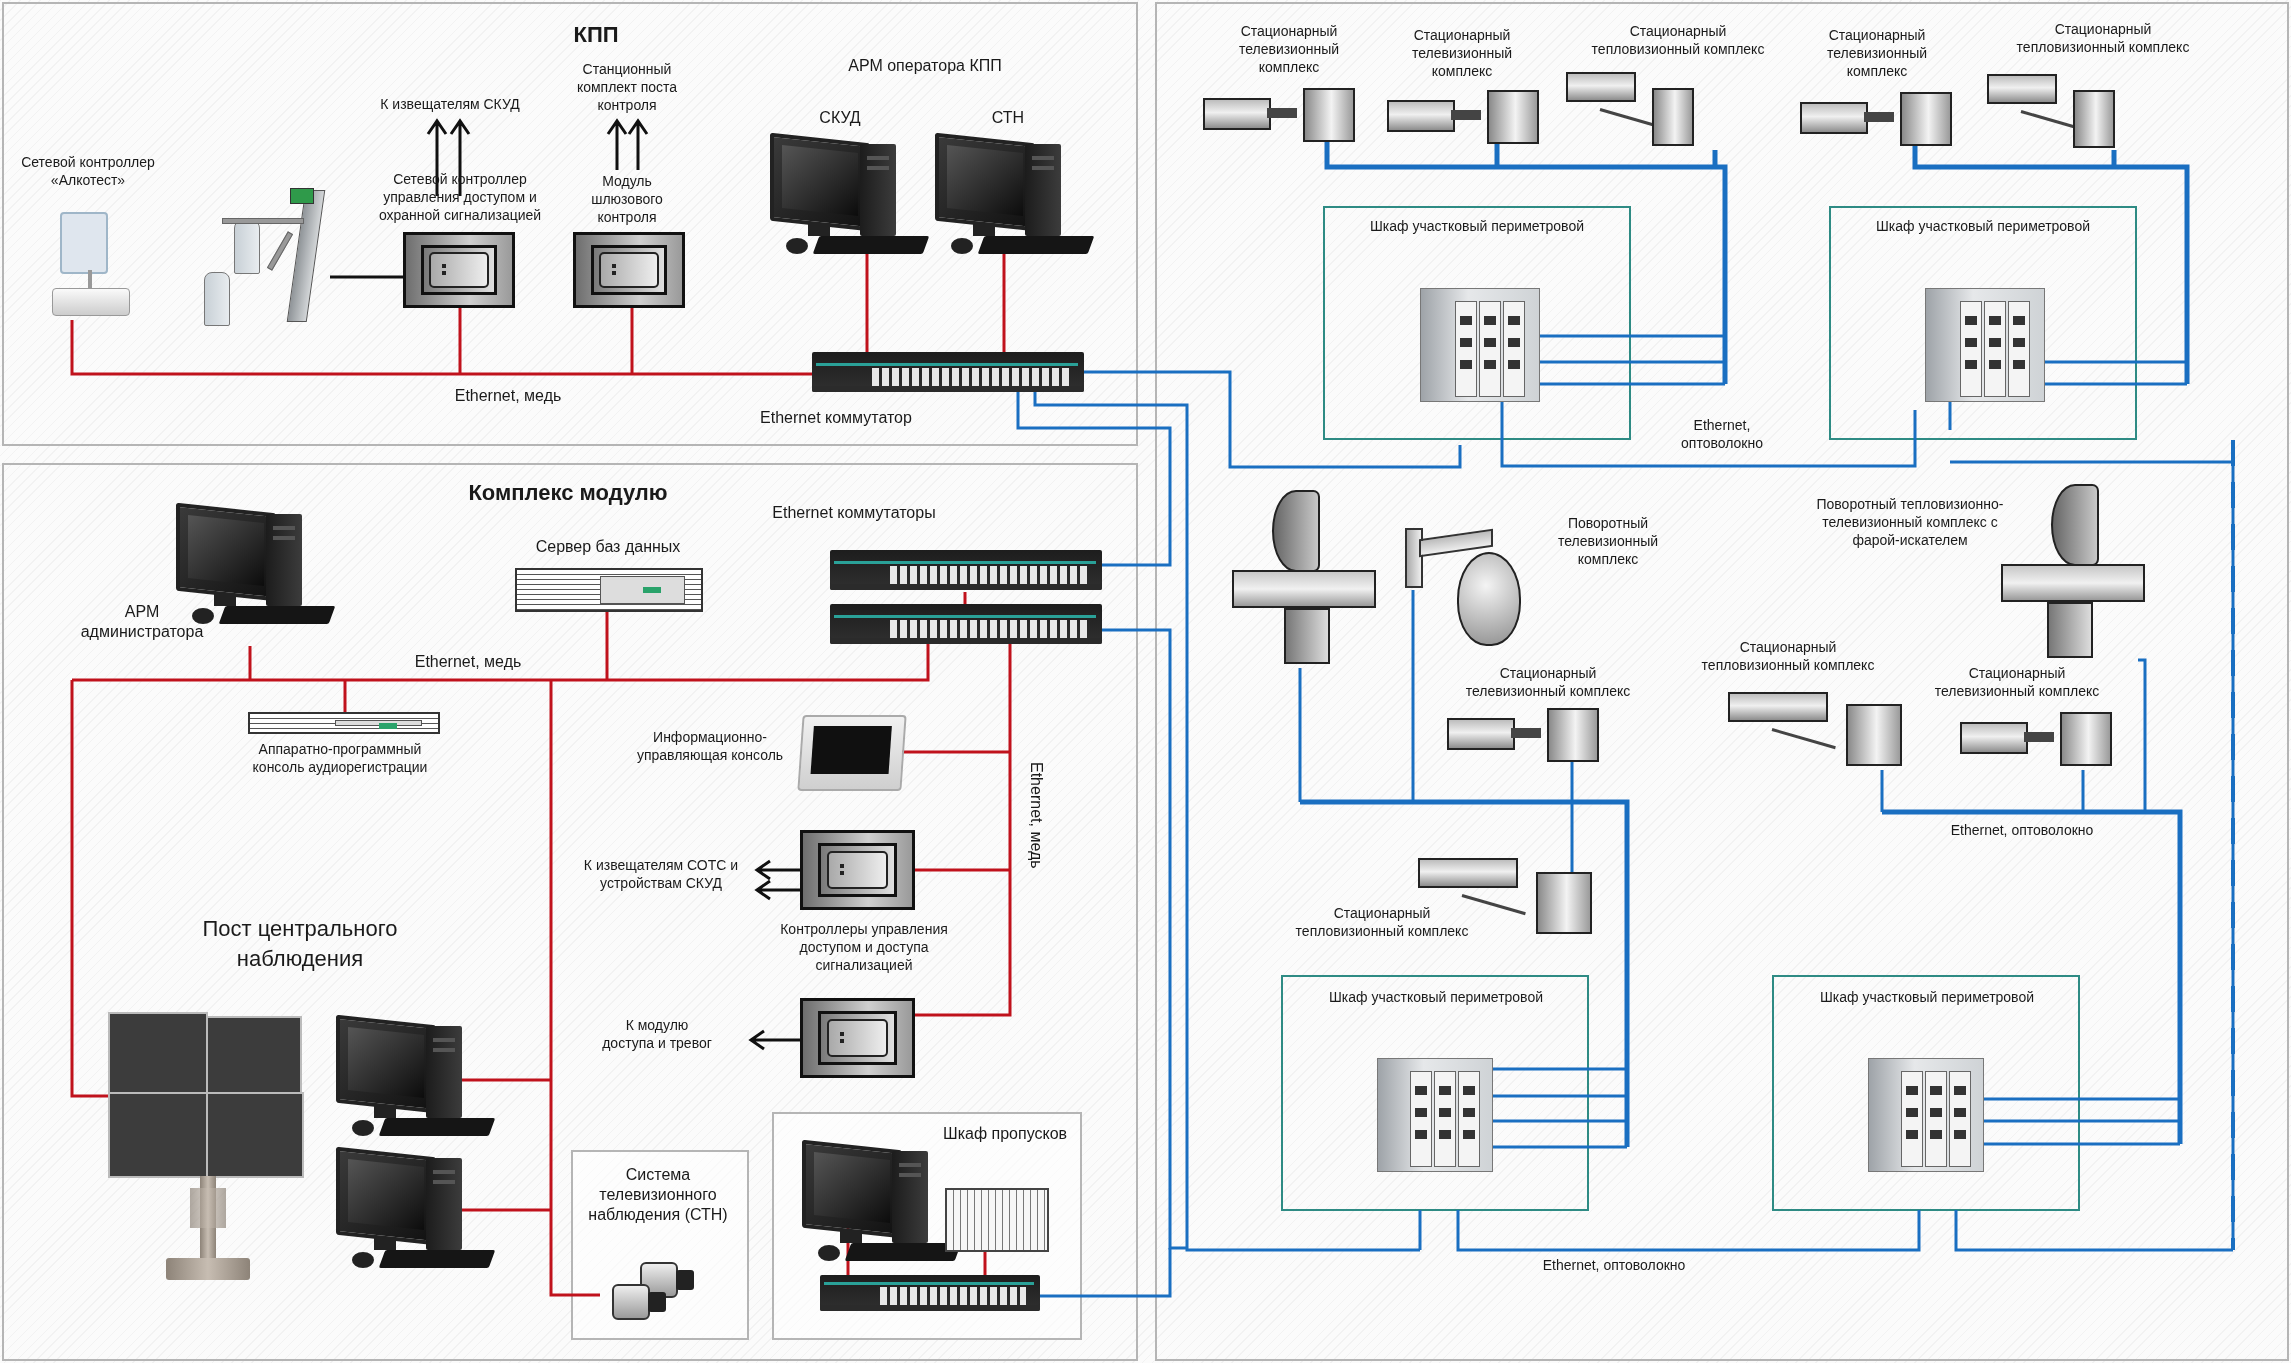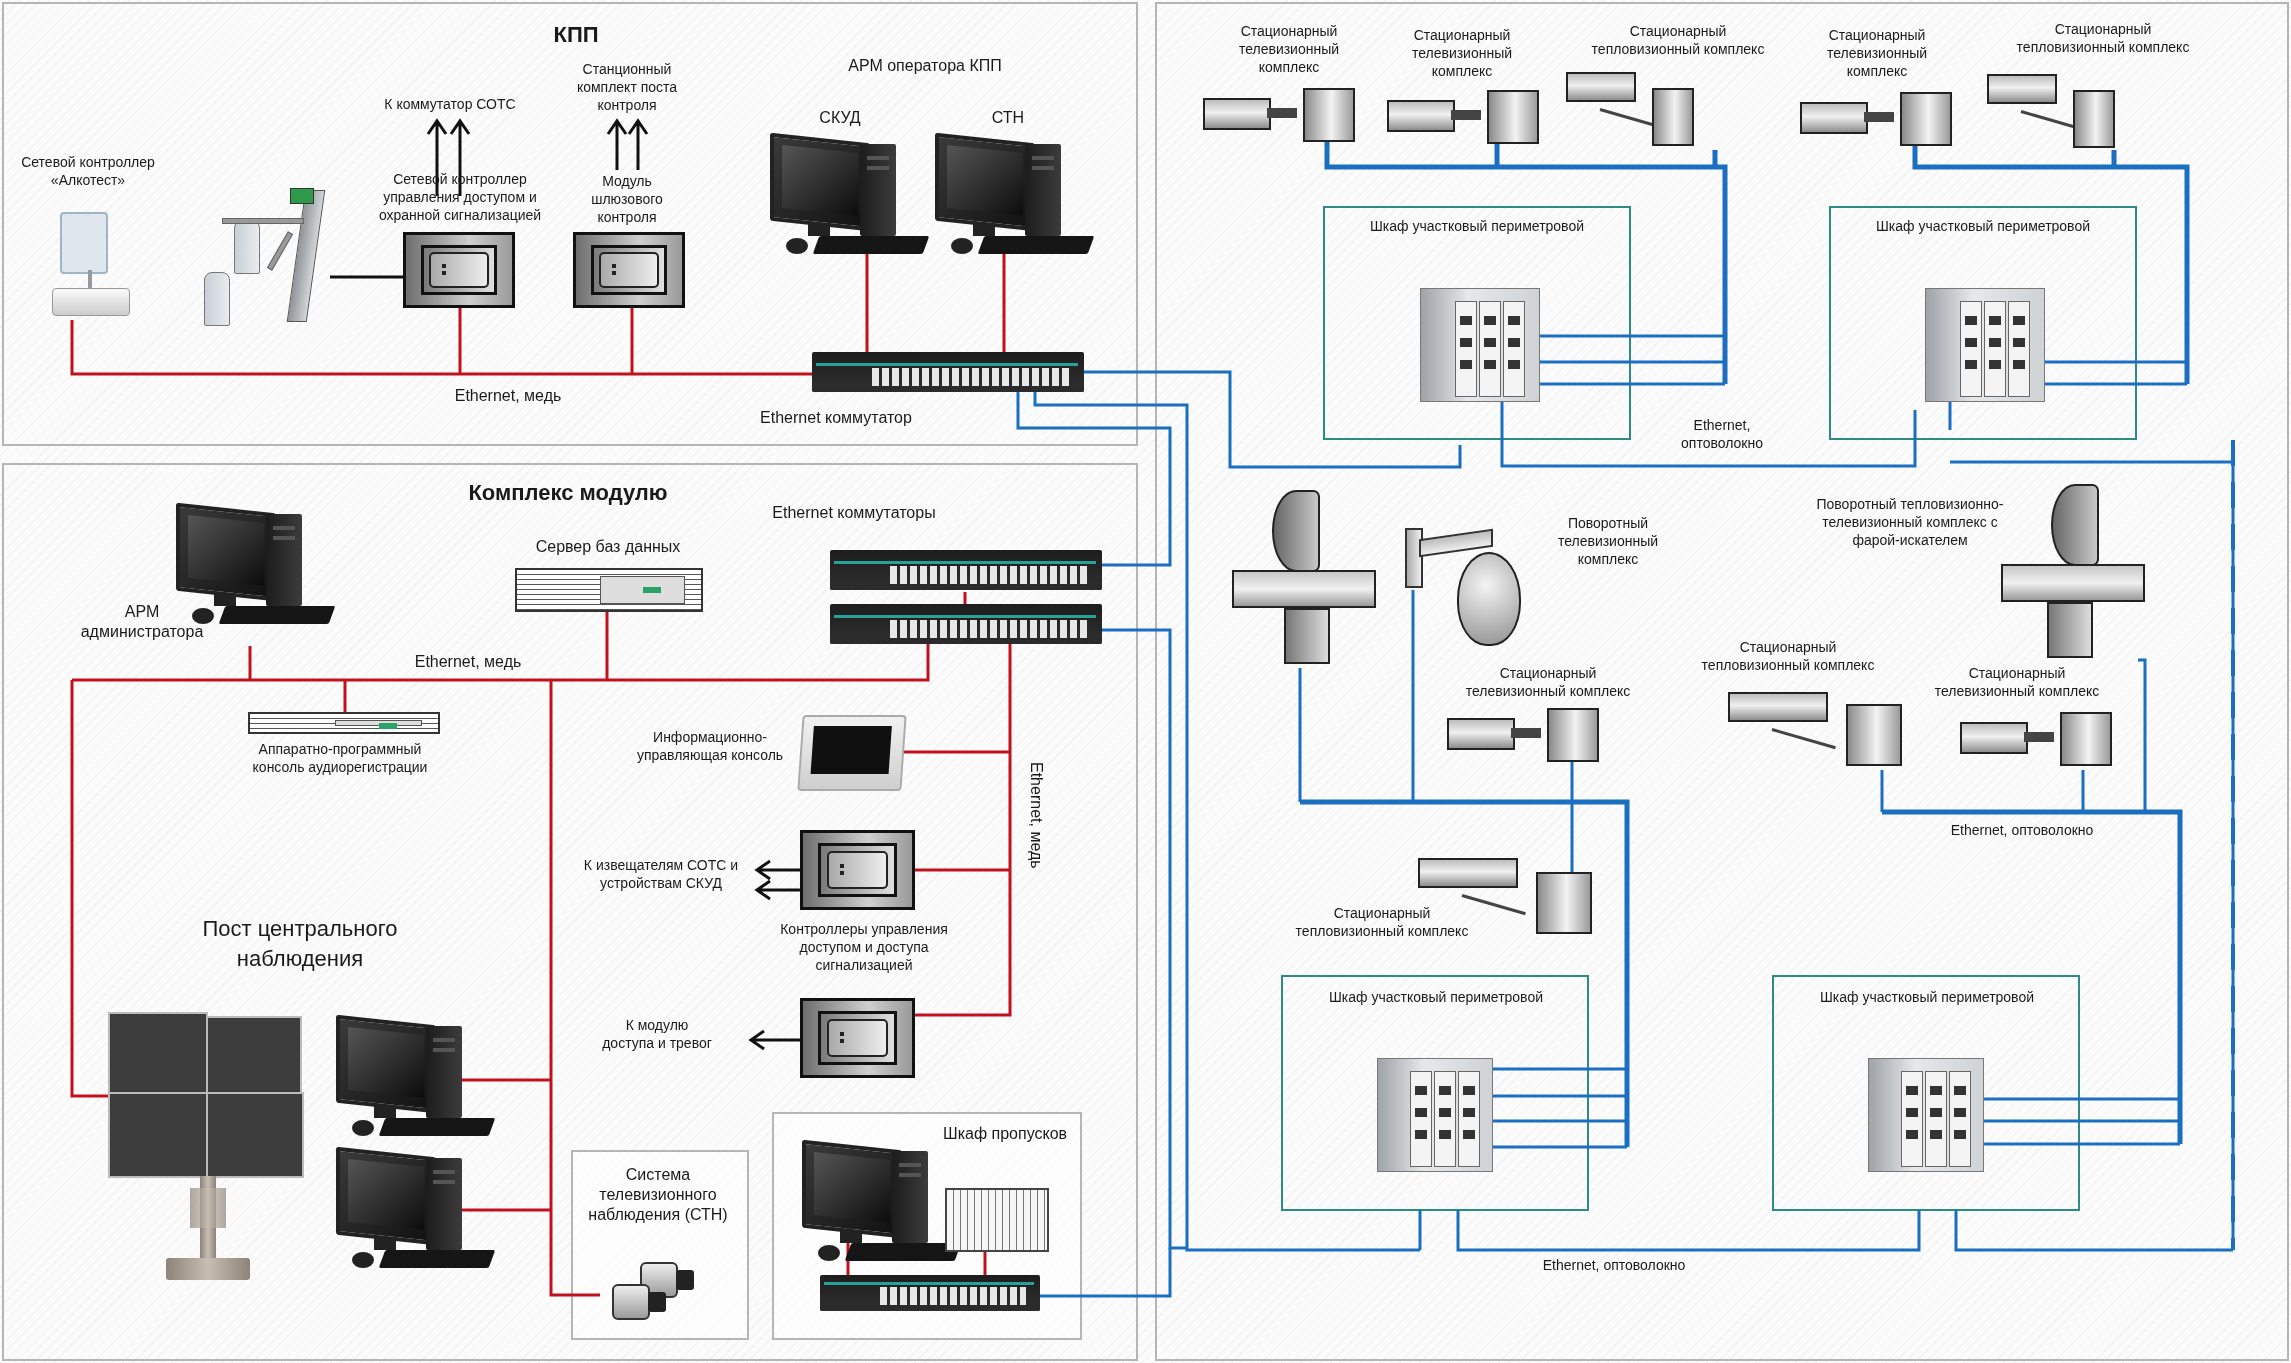--- a/index.html
+++ b/index.html
@@ -138,42 +138,42 @@
     <path d="M1915 140 V167 H2187 V384"></path>
     <path d="M2114 150 V167"></path>
     <path d="M1300 802 H1627 V1147"></path>
     <path d="M1882 812 H2180 V1144"></path>
   </g>
   <g fill="none" stroke="#1a6fc1" stroke-width="4" stroke-dasharray="26 16">
     <path d="M2233 440 V1250"></path>
   </g>
 </svg>
 
-<div class="lbl title" style="left:576px;top:22px;text-align:right;">КПП</div>
+<div class="lbl title" style="left:596px;top:22px;text-align:right;">КПП</div>
 
 <div class="lbl sm" style="left:88px;top:153px;">Сетевой контроллер
 «Алкотест»</div>
 <div class="dev" style="left:52px;top:200px;width:80px;height:118px;">
   <div style="position:absolute;left:8px;top:12px;width:44px;height:58px;background:#dfe6ee;border:2px solid #9fb6c8;border-radius:4px;"></div>
   <div style="position:absolute;left:36px;top:70px;width:4px;height:22px;background:#999;"></div>
   <div style="position:absolute;left:0;top:88px;width:76px;height:26px;background:linear-gradient(#fafafa,#ccc);border:1px solid #999;border-radius:4px;"></div>
 </div>
 
 <div class="dev" style="left:204px;top:220px;width:60px;height:110px;">
   <div style="position:absolute;left:30px;top:0;width:24px;height:52px;background:linear-gradient(90deg,#c8d0d6,#e8ecef);border:1px solid #777;border-radius:8px 8px 2px 2px;"></div>
   <div style="position:absolute;left:0;top:52px;width:24px;height:52px;background:linear-gradient(90deg,#c8d0d6,#e8ecef);border:1px solid #777;border-radius:8px 8px 2px 2px;"></div>
 </div>
 <div class="dev" style="left:222px;top:180px;width:112px;height:150px;">
   <div style="position:absolute;left:74px;top:10px;width:18px;height:130px;background:linear-gradient(90deg,#8f9498,#d3d6d8);border:1px solid #555;transform:skewX(-8deg);"></div>
   <div style="position:absolute;left:68px;top:8px;width:22px;height:14px;background:#2f9a4a;border:1px solid #333;"></div>
   <div style="position:absolute;left:0;top:38px;width:80px;height:4px;background:#999;border:1px solid #666;"></div>
   <div style="position:absolute;left:55px;top:50px;width:4px;height:40px;background:#999;border:1px solid #666;transform:rotate(30deg);"></div>
 </div>
 
-<div class="lbl sm" style="left:450px;top:95px;">К коммутатор СОТС</div>
+<div class="lbl sm" style="left:450px;top:95px;">К извещателям СКУД</div>
 <div class="lbl sm" style="left:460px;top:170px;">Сетевой контроллер
 управления доступом и
 охранной сигнализацией</div>
 <div class="dev ctrl" style="left:403px;top:232px;width:112px;height:76px;">
     <div class="inner"></div>
     <div class="win"></div>
     <div class="led"></div>
   </div>
 
 <div class="lbl sm" style="left:627px;top:60px;">Станционный

